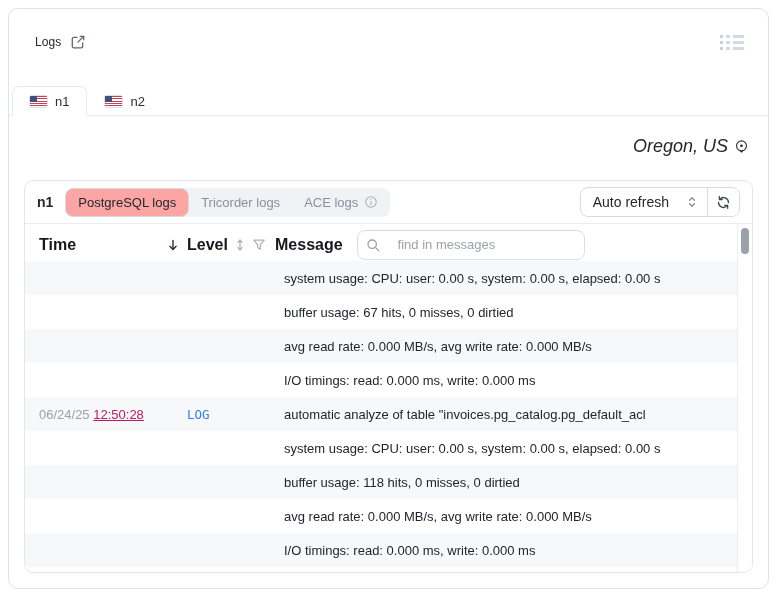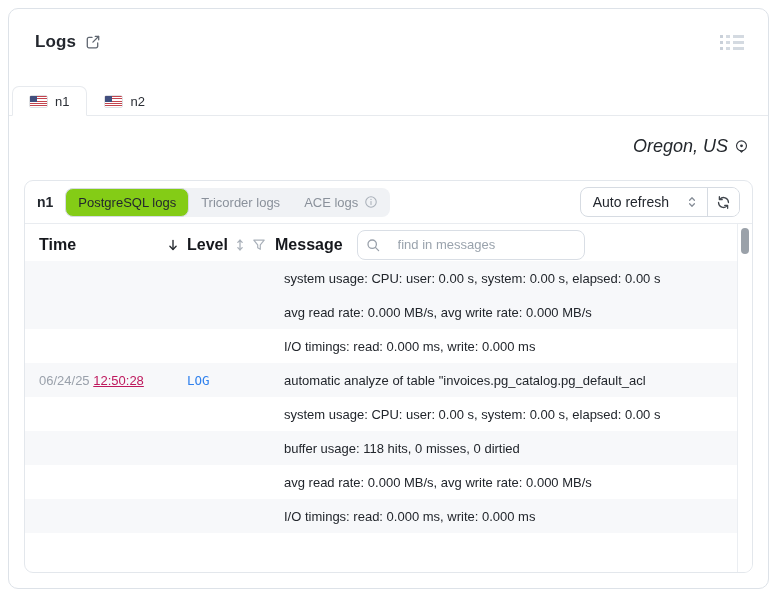--- a/index.html
+++ b/index.html
@@ -17,21 +17,21 @@
     border: 1px solid #dde2e8;
     border-radius: 10px;
     overflow: hidden;
   }
   
   .card-header {
     display: flex; align-items: center; justify-content: space-between;
     padding: 22px 22px 0 26px; height: 44px;
   }
   .title-row { display: flex; align-items: center; gap: 9px; }
-  .title { font-size: 17px; font-weight: 700; color: #23272e; letter-spacing: .1px; }
+  .title { font-size: 12px; font-weight: 400; color: #23272e; letter-spacing: .1px; }
   .ext-icon svg { display: block; }
   .list-icon { display: flex; flex-direction: column; gap: 3px; padding: 2px; }
   .li-row { display: flex; align-items: center; gap: 3px; }
   .li-dot { width: 3px; height: 3px; background: #c9d0d9; }
   .li-dash { width: 4px; height: 3px; background: #d4dae1; }
   .li-line { width: 11px; height: 3px; background: #d4dae1; }
   
   .tabbar {
     display: flex; align-items: flex-end;
     margin-top: 32px; padding-left: 3px;
@@ -86,21 +86,21 @@
   .segments {
     display: flex; align-items: center;
     background: #f0f2f5; border-radius: 8px;
   }
   .seg {
     display: flex; align-items: center; gap: 6px;
     font-size: 13px; color: #8a919b; padding: 7px 12px;
     cursor: pointer; white-space: nowrap;
   }
   .seg.active {
-    background: #84cc16; border: 1px solid #d6dbe2; border-radius: 8px;
+    background: #fca5a5; border: 1px solid #d6dbe2; border-radius: 8px;
     color: #23272e; padding: 6px 12px;
   }
   .refresh-group {
     margin-left: auto; display: flex; align-items: stretch;
     height: 30px; border: 1px solid #d6dbe2; border-radius: 8px;
     overflow: hidden; background: #fff;
   }
   .select {
     display: flex; align-items: center; gap: 18px;
     padding: 0 10px 0 12px; font-size: 14px; color: #23272e; cursor: pointer;
@@ -299,20 +299,25 @@
         </div>
       </div>
     </div>
 
     <div class="rows">
         <div class="row alt">
     <span class="cell-time"><span class="date"></span> <span class="clock"></span></span>
     <span class="cell-level"></span>
     <span class="cell-msg">system usage: CPU: user: 0.00 s, system: 0.00 s, elapsed: 0.00 s</span>
   </div>
+        <div class="row">
+    <span class="cell-time"><span class="date"></span> <span class="clock"></span></span>
+    <span class="cell-level"></span>
+    <span class="cell-msg">buffer usage: 67 hits, 0 misses, 0 dirtied</span>
+  </div>
         <div class="row alt">
     <span class="cell-time"><span class="date"></span> <span class="clock"></span></span>
     <span class="cell-level"></span>
     <span class="cell-msg">avg read rate: 0.000 MB/s, avg write rate: 0.000 MB/s</span>
   </div>
         <div class="row">
     <span class="cell-time"><span class="date"></span> <span class="clock"></span></span>
     <span class="cell-level"></span>
     <span class="cell-msg">I/O timings: read: 0.000 ms, write: 0.000 ms</span>
   </div>

